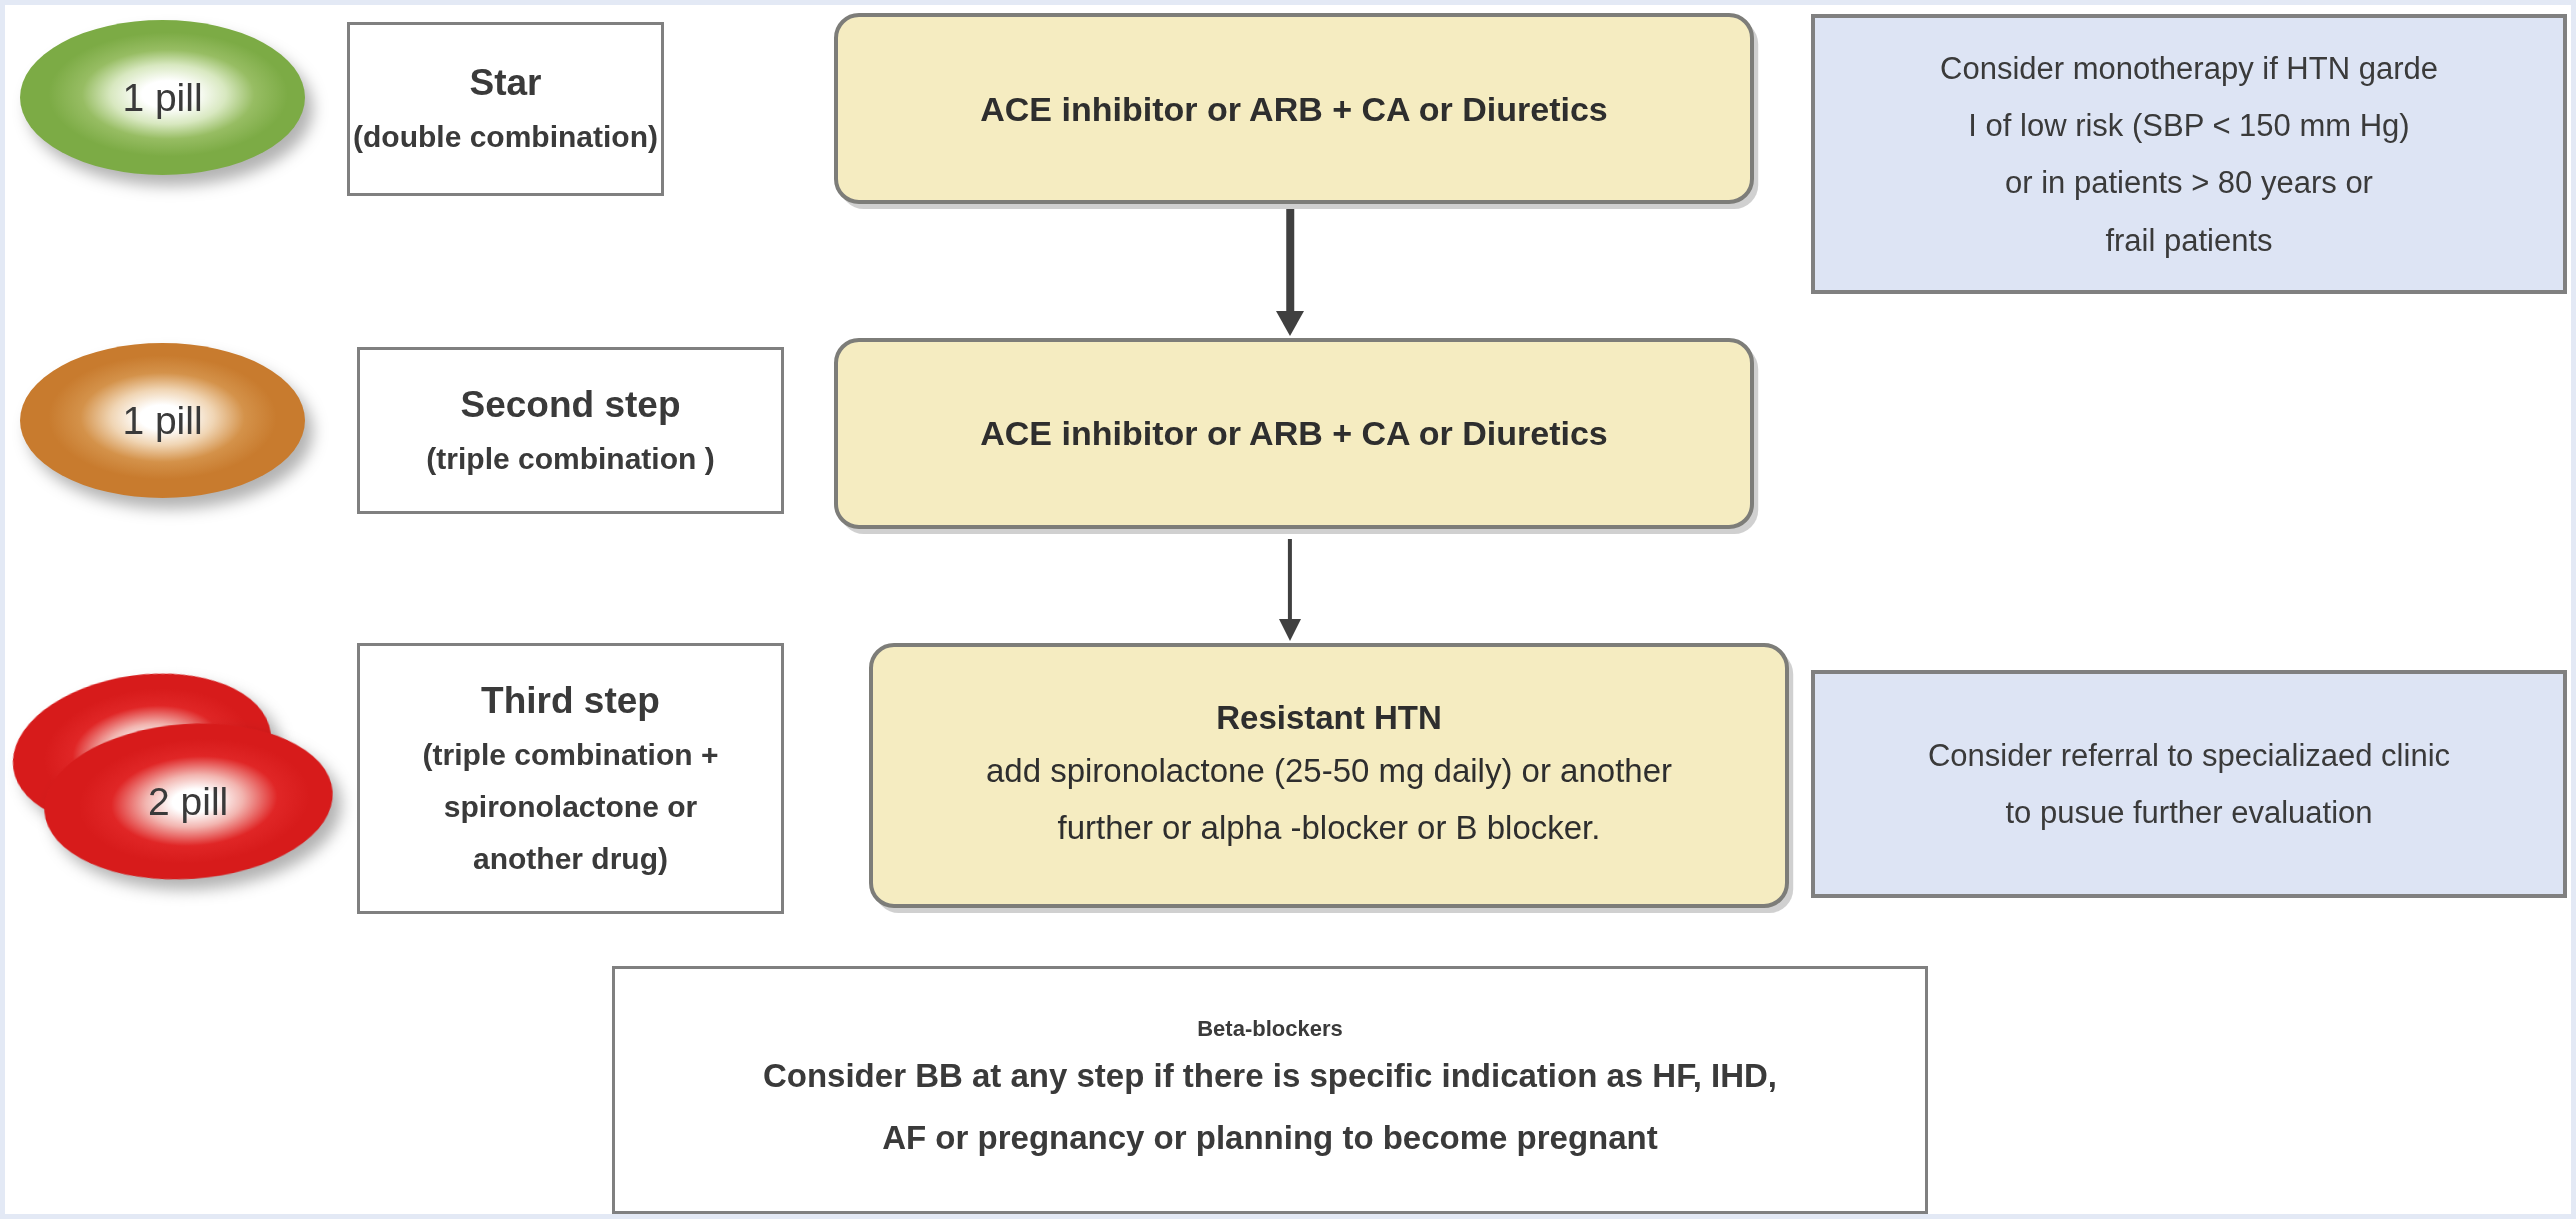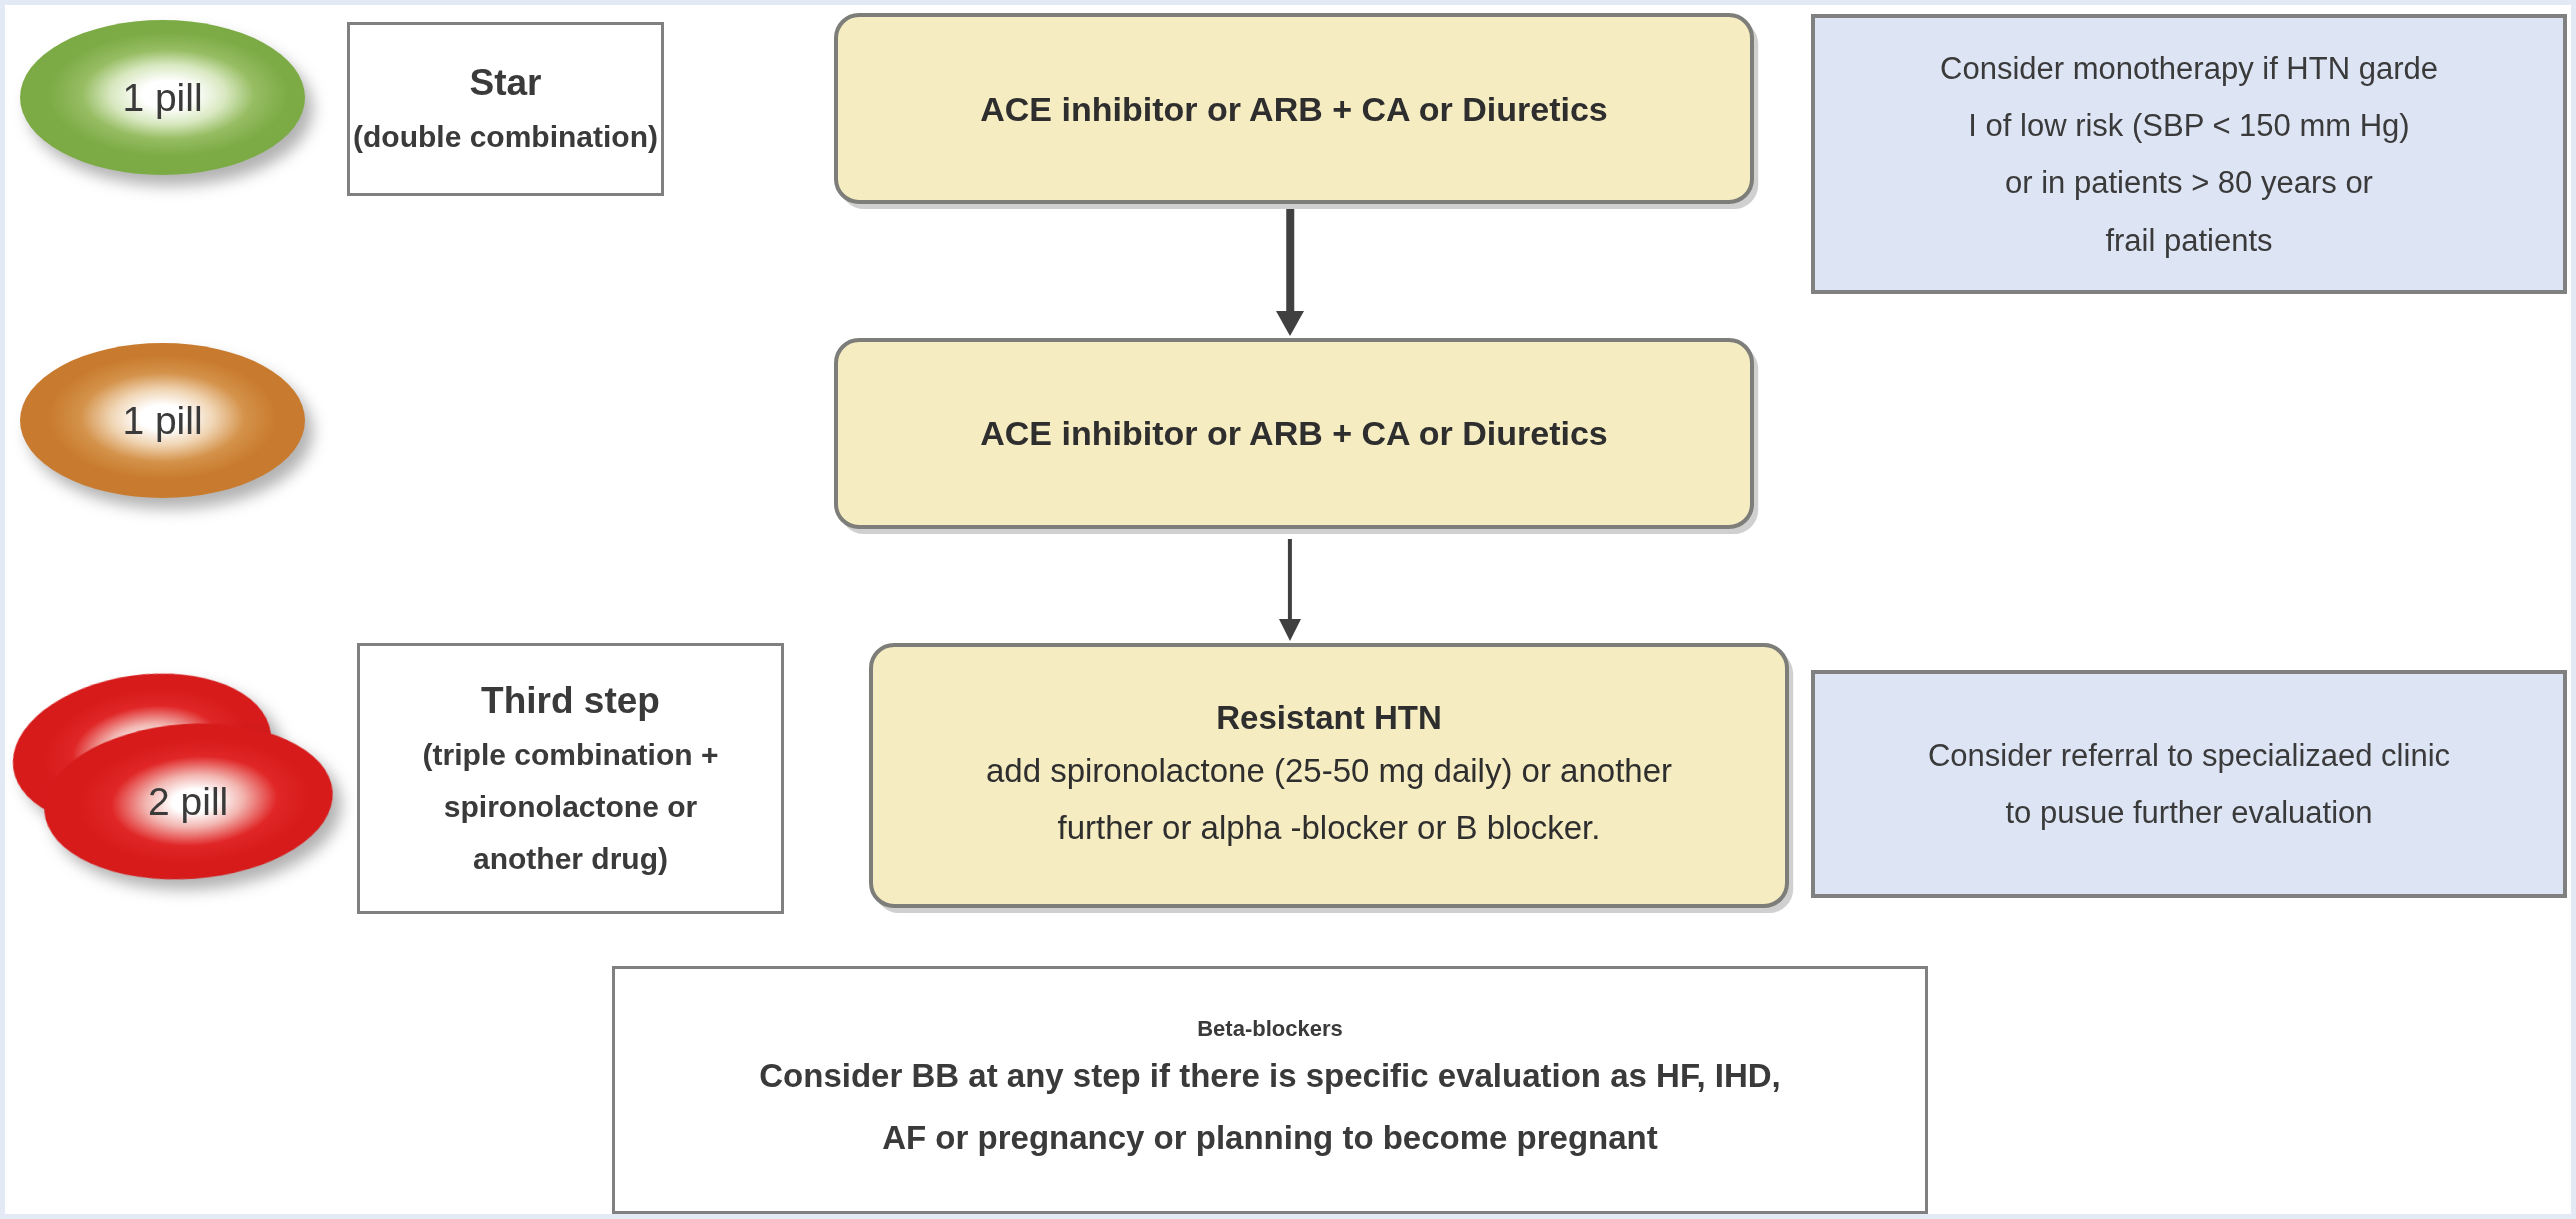--- a/index.html
+++ b/index.html
@@ -151,20 +151,24 @@
     <div class="arrow-shaft" style="width:7.5px; height:102px;"></div>
     <div class="arrow-head"></div>
   </div>
 
   <div class="pill-wrap" style="left:15px; top:338px; width:301px; height:167px;">
     <div class="pill pill-orange" style="left:0; top:0; width:285px; height:155px;"></div>
     <div class="pill-label" style="left:0; top:0; width:285px; height:155px;
          display:flex; align-items:center; justify-content:center;">1 pill</div>
   </div>
 
+  <div class="box box-white" style="left:352px; top:342px; width:427px; height:167px;">
+    <span class="line t-step-title">Second step</span>
+    <span class="line t-step-sub">(triple combination )</span>
+  </div>
 
   <div class="box box-yellow" style="left:829px; top:333px; width:920px; height:191px;">
     <span class="line t-yellow-main">ACE inhibitor  or  ARB + CA or Diuretics</span>
   </div>
 
   <div class="arrow" style="left:1260px; top:534px; width:50px; height:102px;">
     <div class="arrow-shaft" style="width:4.2px; height:80px;"></div>
     <div class="arrow-head" style="border-left-width:11.7px; border-right-width:11.7px; border-top-width:22px;"></div>
   </div>
 
@@ -188,18 +192,18 @@
     <span class="line t-yellow-body">further or alpha -blocker or B blocker.</span>
   </div>
 
   <div class="box box-blue" style="left:1806px; top:665px; width:756px; height:228px;">
     <span class="line t-blue">Consider referral to specializaed clinic</span>
     <span class="line t-blue">to pusue further  evaluation</span>
   </div>
 
   <div class="box box-white" style="left:607px; top:961px; width:1316px; height:248px;">
     <span class="line t-bb-head">Beta-blockers</span>
-    <span class="line t-bb-body">Consider BB at  any step if there is specific evaluation as HF, IHD,</span>
+    <span class="line t-bb-body">Consider BB at  any step if there is specific indication as HF, IHD,</span>
     <span class="line t-bb-body">AF or pregnancy or planning to become pregnant</span>
   </div>
 
 </div>
 
 
 </body></html>

